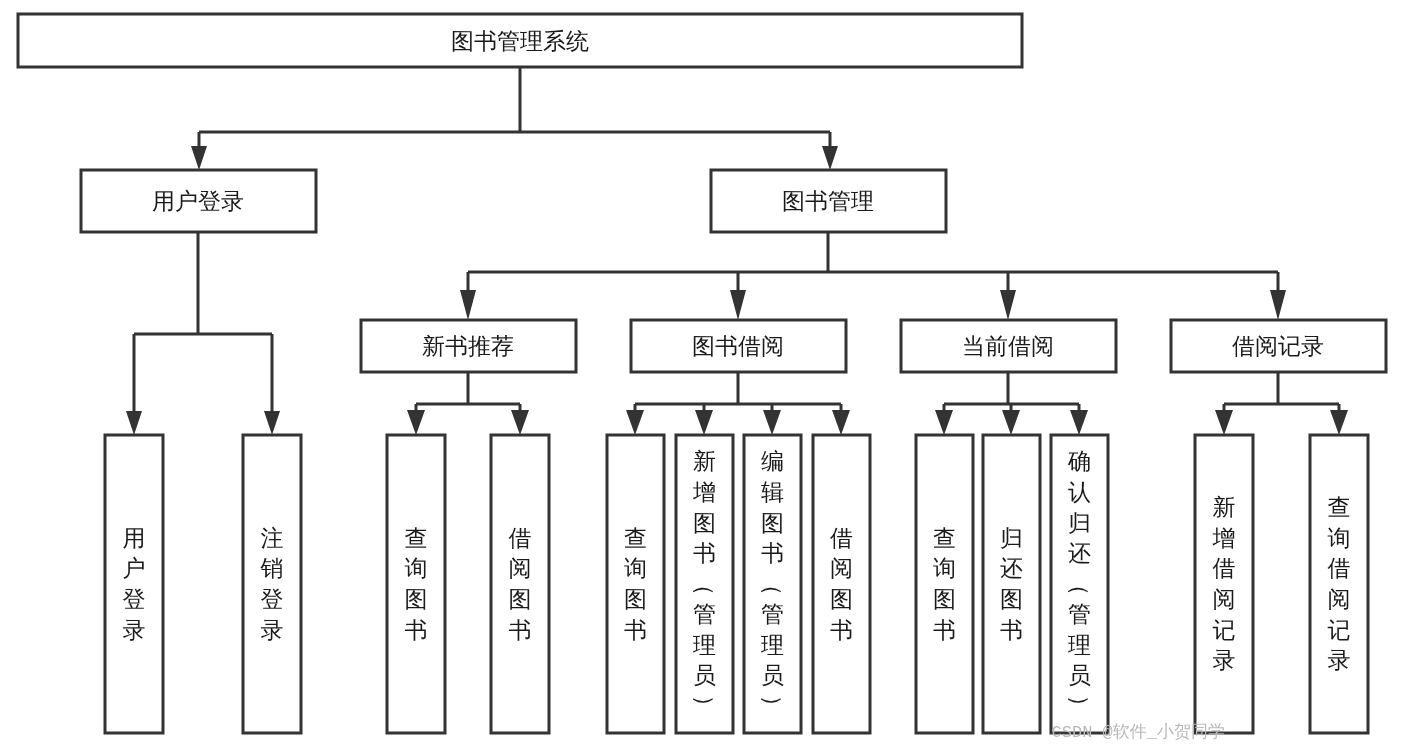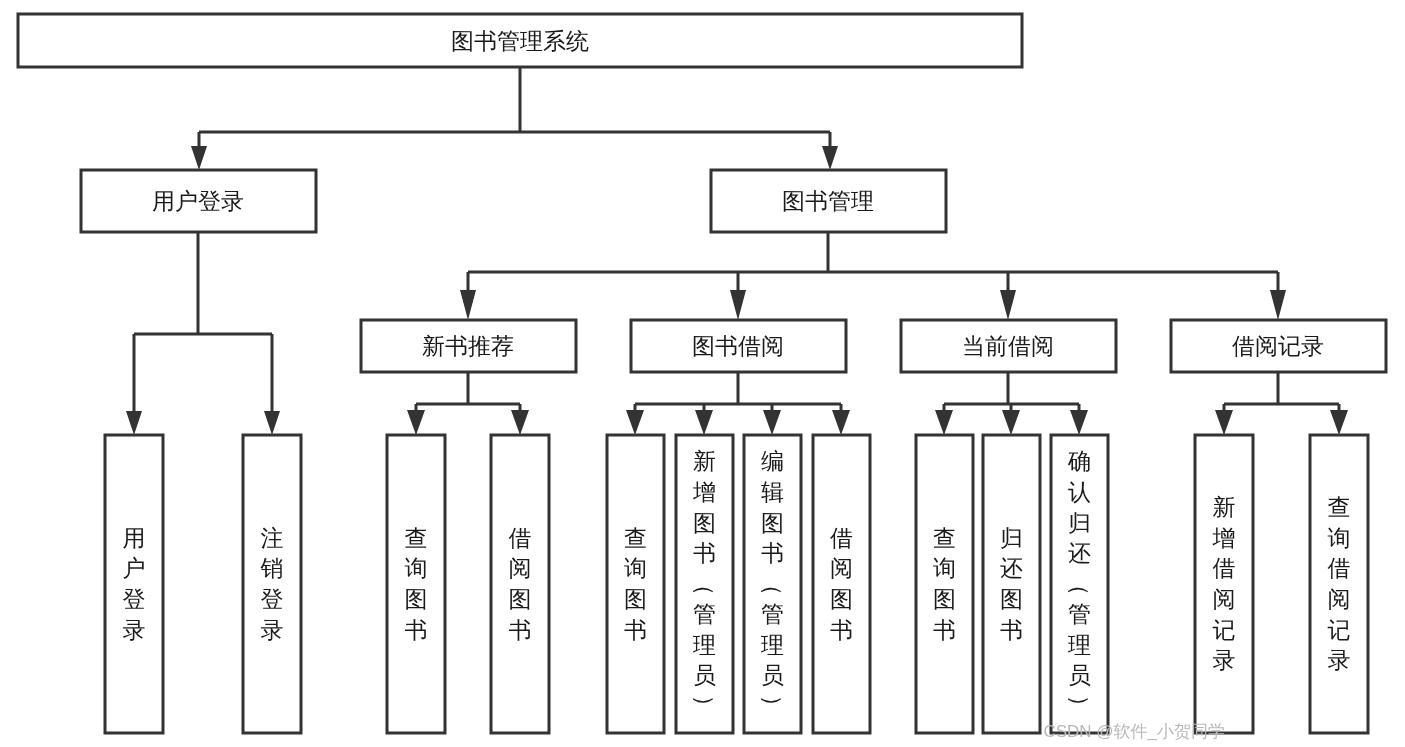--- a/index.html
+++ b/index.html
@@ -65,21 +65,21 @@
     display: block;
     text-align: center;
   }
   .vtext span.rot {
     transform: rotate(90deg);
   }
   .watermark {
     position: absolute;
     right: 8px;
     bottom: 4px;
-    font-family: Liberation Sans, sans-serif;
+    font-family: Liberation Mono, monospace;
     font-size: 17px;
     color: #b8b8b8;
     white-space: nowrap;
   }
 </style>
 </head>
 <body>
 
 <div id="diagram-root">
 

